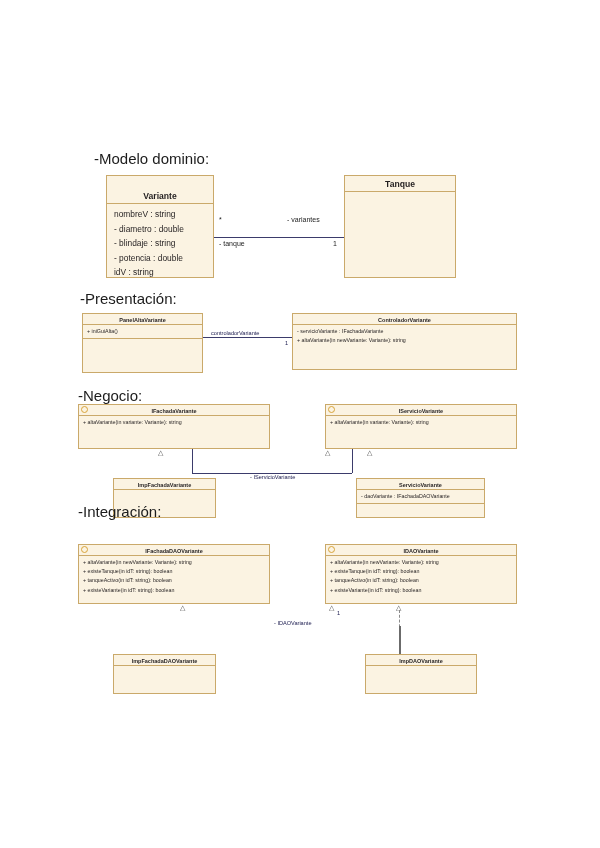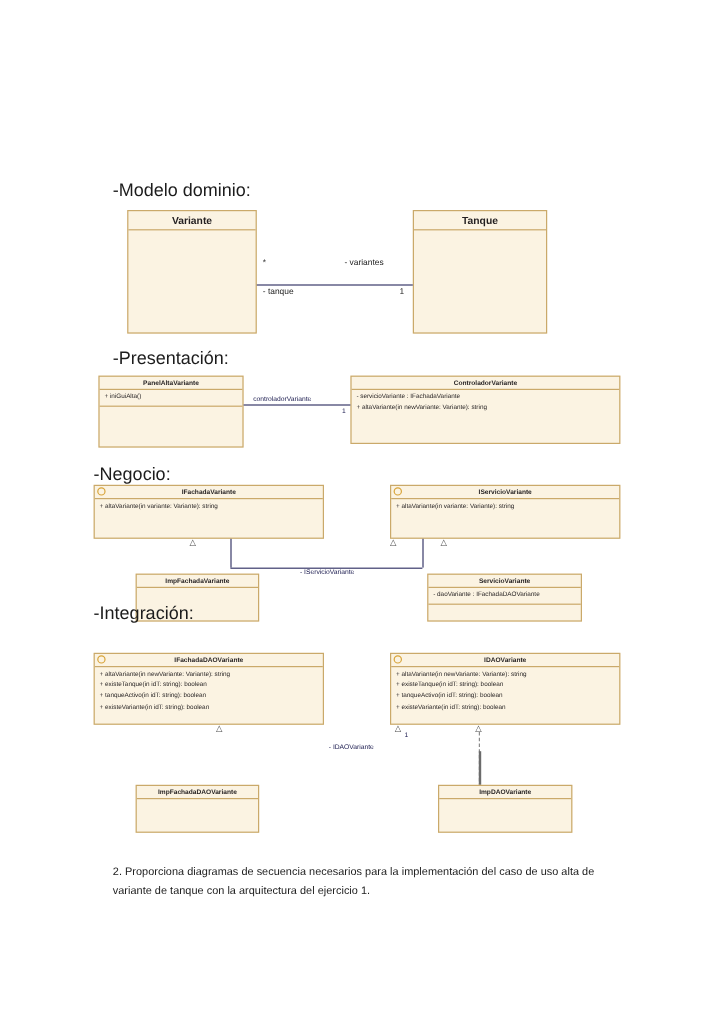--- a/index.html
+++ b/index.html
@@ -120,35 +120,42 @@
 </style>
 </head>
 <body>
 
 <div class="page">
 
 
   <div class="section-label" style="left:94px; top:152px;">-Modelo dominio:</div>
 
   <div class="uml-box" style="left:106px; top:175px; width:108px; height:103px;">
-    <div class="uml-title dm-title" style="height:16px;">Variante</div>
+    <div class="uml-title dm-title" style="height:16px;margin-top:12px;">Variante</div>
+    <div class="uml-members dm-members" style="height:86px;">
+      <div class="m">nombreV : string</div>
+      <div class="m">- diametro : double</div>
+      <div class="m">- blindaje : string</div>
+      <div class="m">- potencia : double</div>
+      <div class="m">idV : string</div>
+    </div>
   </div>
 
   <div class="uml-box" style="left:344px; top:175px; width:112px; height:103px;">
     <div class="uml-title dm-title" style="height:16px;">Tanque</div>
   </div>
 
   <div class="ln-h" style="left:214px; top:237px; width:130px;"></div>
 
   <div class="edge-label dark" style="left:219px; top:216px; font-size:7px;">*</div>
   <div class="edge-label dark" style="left:287px; top:216px; font-size:7px;">- variantes</div>
   <div class="edge-label dark" style="left:219px; top:240px; font-size:7px;">- tanque</div>
   <div class="edge-label dark" style="left:333px; top:240px; font-size:7px;">1</div>
 
-  <div class="section-label" style="left:94px; top:292px;">-Presentación:</div>
+  <div class="section-label" style="left:80px; top:292px;">-Presentación:</div>
 
   <div class="uml-box" style="left:82px; top:313px; width:121px; height:60px;">
     <div class="uml-title sm-title" style="height:11px;">PanelAltaVariante</div>
     <div class="uml-members sm-members bordered" style="height:14px;">
       <div class="m">+ iniGuiAlta()</div>
     </div>
     <div class="uml-members" style="height:33px;"></div>
   </div>
 
   <div class="uml-box" style="left:292px; top:313px; width:225px; height:57px;">
@@ -240,15 +247,14 @@
   <div class="uml-box" style="left:113px; top:654px; width:103px; height:40px;">
     <div class="uml-title sm-title" style="height:11px;">ImpFachadaDAOVariante</div>
     <div class="uml-members sm-members" style="height:28px;"></div>
   </div>
 
   <div class="uml-box" style="left:365px; top:654px; width:112px; height:40px;">
     <div class="uml-title sm-title" style="height:11px;">ImpDAOVariante</div>
     <div class="uml-members sm-members" style="height:28px;"></div>
   </div>
 
-  <div class="para p2">2. Proporciona diagramas de secuencia necesarios para la implementación del caso de uso alta de variante de tanque con la arquitectura del ejercicio 1.</div>
 
 </div>
 
 </body></html>

